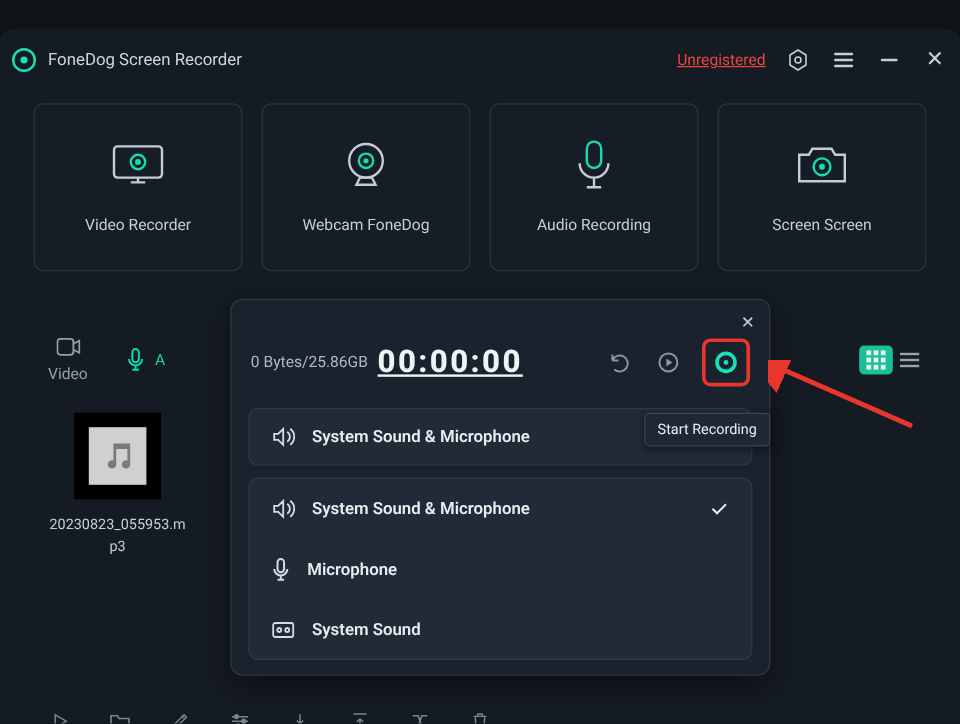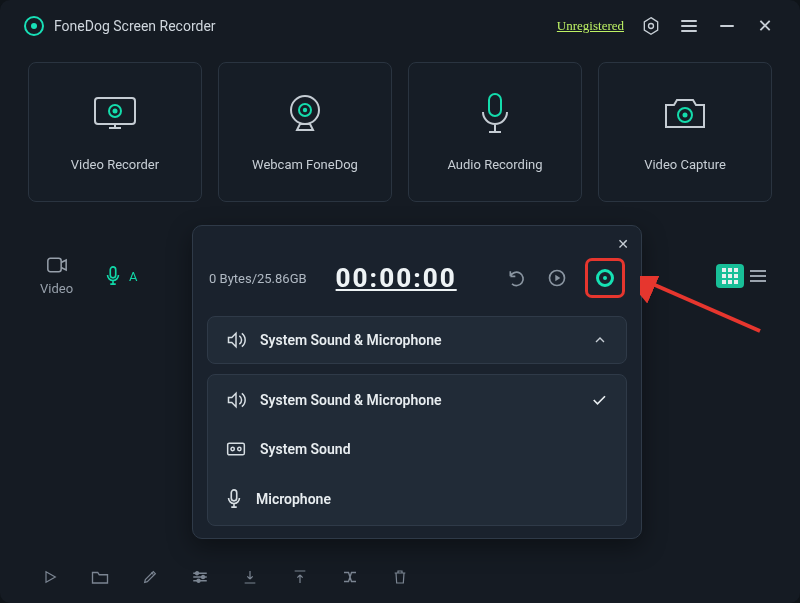--- a/index.html
+++ b/index.html
@@ -1,25 +1,25 @@
 <!DOCTYPE html>
 <html><head>
 <meta charset="utf-8">
 <style>
   * { box-sizing: border-box; margin: 0; padding: 0; }
   html, body { width: 800px; height: 603px; background: #0f1419; font-family: -apple-system, "Segoe UI", Roboto, Arial, sans-serif; color: #d8dde2; overflow: hidden; }
   .window { width: 800px; height: 603px; background: #151b23; border-radius: 10px; position: relative; }
 
   
-  .titlebar { height: 52px; display: flex; align-items: center; padding: 0 24px; }
+  .titlebar { height: 52px; display: flex; align-items: center; padding: 0 10px; margin-top: 24px; }
   .logo-circle { width: 20px; height: 20px; border-radius: 50%; border: 2px solid #18e0b7; background: transparent; margin-right: 10px; display:flex; align-items:center; justify-content:center;}
   .logo-dot{ width:6px;height:6px;border-radius:50%;background:#18e0b7;}
   .app-title { font-size: 14px; color: #cfd6dd; }
   .titlebar-right { margin-left: auto; display: flex; align-items: center; gap: 16px; }
-  .unreg { color: #bef264; font-size: 13px; text-decoration: underline; cursor: pointer; font-family: Liberation Serif, serif; }
+  .unreg { color: #ef4444; font-size: 13px; text-decoration: underline; cursor: pointer; }
   .tb-icon { width: 22px; height: 22px; display:flex; align-items:center; justify-content:center; color:#c7ced5; cursor:pointer;}
   .tb-icon svg{stroke:currentColor;}
   .hamburger{ display:flex;flex-direction:column;gap:3px;}
   .hamburger span{width:16px;height:2px;background:#c7ced5;border-radius:1px;}
   .min-line{width:14px;height:2px;background:#c7ced5;border-radius:1px;}
   .x-shape{font-size:18px;color:#c7ced5;line-height:1;}
 
   
   .cards { display: flex; gap: 16px; padding: 10px 28px 0 28px; }
   .card { flex:1; height: 140px; border: 1px solid #2a3440; border-radius: 8px; background: #161d26; display:flex; flex-direction:column; align-items:center; justify-content:center; gap: 22px; cursor:pointer; }
@@ -51,21 +51,21 @@
   .file2{ left:150px; }
 
   
   .toolbar { position:absolute; left:12px; bottom:0; display:flex; gap:30px; align-items:center; }
   .tool{ width:20px;height:20px; color:#7b8592; cursor:pointer; display:flex;align-items:center;justify-content:center;}
   .tool svg{stroke:currentColor;fill:none;}
 
   
   .panel { position:absolute; left:192px; top:225px; width:450px; background:#1a222d; border:1px solid #2f3a48; border-radius:10px; box-shadow:0 8px 24px rgba(0,0,0,.4); padding-bottom:12px;}
   .panel-close{ position:absolute; right:12px; top:10px; color:#c7ced5; cursor:pointer; font-size:14px;}
-  .panel-top{ display:flex; align-items:center; padding:32px 16px 18px 16px; gap:29px;}
+  .panel-top{ display:flex; align-items:center; padding:32px 16px 18px 16px; gap:8px;}
   .bytes{ font-size:13px; color:#b0b9c3;}
   .timer{ font-size:26px; font-weight:800; letter-spacing:2px; color:#eef3f5;text-decoration:underline;}
   .ctrls{ margin-left:auto; display:flex; align-items:center; gap:16px;}
   .ctrl{ width:24px;height:24px;display:flex;align-items:center;justify-content:center;color:#77828e;cursor:pointer;}
   .rec-btn{ width:40px;height:40px;border:3px solid #e6362e;border-radius:7px;display:flex;align-items:center;justify-content:center;cursor:pointer;}
   .rec-inner{ width:18px;height:18px;border:3px solid #16e2b4;border-radius:50%;position:relative;}
   .rec-inner::after{content:"";position:absolute;inset:4px;border-radius:50%;background:#16e2b4;}
 
   
   .select{ margin:0 14px; background:#212b37; border:1px solid #2f3a48; border-radius:8px; padding:14px 18px; display:flex; align-items:center; gap:14px; cursor:pointer;}
@@ -154,21 +154,21 @@
       <div class="label">Audio Recording</div>
     </div>
     <div class="card">
       <div class="ic-wrap">
         <svg width="46" height="38" viewBox="0 0 46 38" fill="none" stroke="#c5ccd3" stroke-width="2">
             <path d="M4 10h8l3-5h16l3 5h8v22H4z"></path>
             <circle cx="23" cy="20" r="7" stroke="#14dcac"></circle>
             <circle cx="23" cy="20" r="2.5" fill="#14dcac" stroke="none"></circle>
           </svg>
       </div>
-      <div class="label">Video Capture</div>
+      <div class="label">Screen Screen</div>
     </div>
   </div>
 
   <div class="lower">
     <div class="tabs">
       <div class="tab video-tab">
         <svg width="20" height="16" viewBox="0 0 24 18" stroke-width="1.8">
             <rect x="1" y="1" width="16" height="16" rx="3"></rect>
             <path d="M17 6l6-3v12l-6-3"></path>
           </svg>
@@ -198,20 +198,30 @@
         <div class="vt-btn vt-list">
             <span>
               <i></i>
               <i></i>
               <i></i>
             </span>
           </div>
       </div>
     </div>
 
+    <div class="file">
+      <div class="thumb">
+        <div class="audio-art">
+          <svg width="28" height="28" viewBox="0 0 24 24" fill="#7a7a7a">
+              <path d="M9 3v12.17A3 3 0 1 0 11 18V7h8v8.17A3 3 0 1 0 21 18V3H9z"></path>
+            </svg>
+        </div>
+      </div>
+      <div class="fname">20230823_055953.mp3</div>
+    </div>
 
     <div class="file file2">
       <div class="fname"><span>2023</span><br><span>0</span></div>
     </div>
 
     <div class="toolbar">
       <div class="tool">
           <svg width="16" height="16" viewBox="0 0 24 24" stroke-width="1.8">
             <path d="M6 4l14 8-14 8V4z"></path>
           </svg>
@@ -312,40 +322,41 @@
         </span>
         <span>System Sound &amp; Microphone</span>
         <span class="check">
           <svg width="18" height="18" viewBox="0 0 24 24" fill="none" stroke="#e8edf0" stroke-width="2.2">
               <path d="M5 12l5 5L20 7"></path>
             </svg>
         </span>
       </div>
       <div class="dd-item">
         <span>
+          <svg width="16" height="20" viewBox="0 0 16 22" fill="none" stroke="#d6dde2" stroke-width="1.8">
+              <rect x="5" y="1" width="6" height="12" rx="3"></rect>
+              <path d="M2 10a6 6 0 0 0 12 0M8 16v4M5 20h6"></path>
+            </svg>
+        </span>
+        <span>Microphone</span>
+      </div>
+      <div class="dd-item">
+        <span>
           <svg width="20" height="16" viewBox="0 0 24 18" fill="none" stroke="#d6dde2" stroke-width="1.8">
               <rect x="2" y="2" width="20" height="14" rx="2"></rect>
               <circle cx="8" cy="9" r="2"></circle>
               <circle cx="16" cy="9" r="2"></circle>
             </svg>
         </span>
         <span>System Sound</span>
       </div>
-      <div class="dd-item">
-        <span>
-          <svg width="16" height="20" viewBox="0 0 16 22" fill="none" stroke="#d6dde2" stroke-width="1.8">
-              <rect x="5" y="1" width="6" height="12" rx="3"></rect>
-              <path d="M2 10a6 6 0 0 0 12 0M8 16v4M5 20h6"></path>
-            </svg>
-        </span>
-        <span>Microphone</span>
-      </div>
-    </div>
-  </div>
-
+    </div>
+  </div>
+
+  <div class="tooltip">Start Recording</div>
 
   <svg class="arrow" viewBox="0 0 130 60">
     <defs>
         <marker id="ah" markerWidth="10" markerHeight="10" refX="2" refY="5" orient="auto">
           <path d="M0 0L10 5L0 10z" fill="#e6362e"></path>
         </marker>
       </defs>
     <line x1="120" y1="55" x2="8" y2="6" stroke="#e6362e" stroke-width="4" marker-end="url(#ah)"></line>
   </svg>
 

